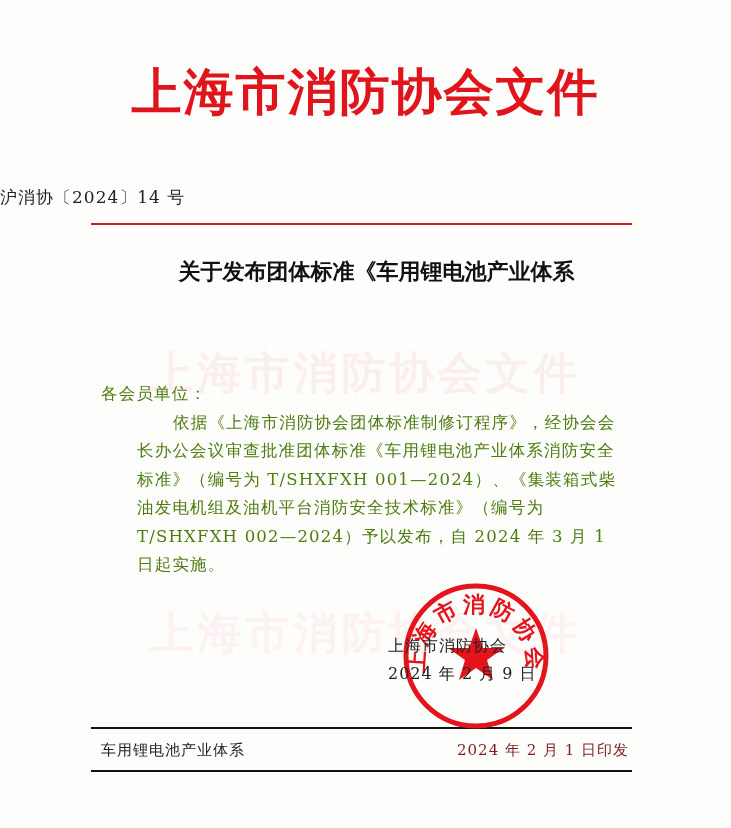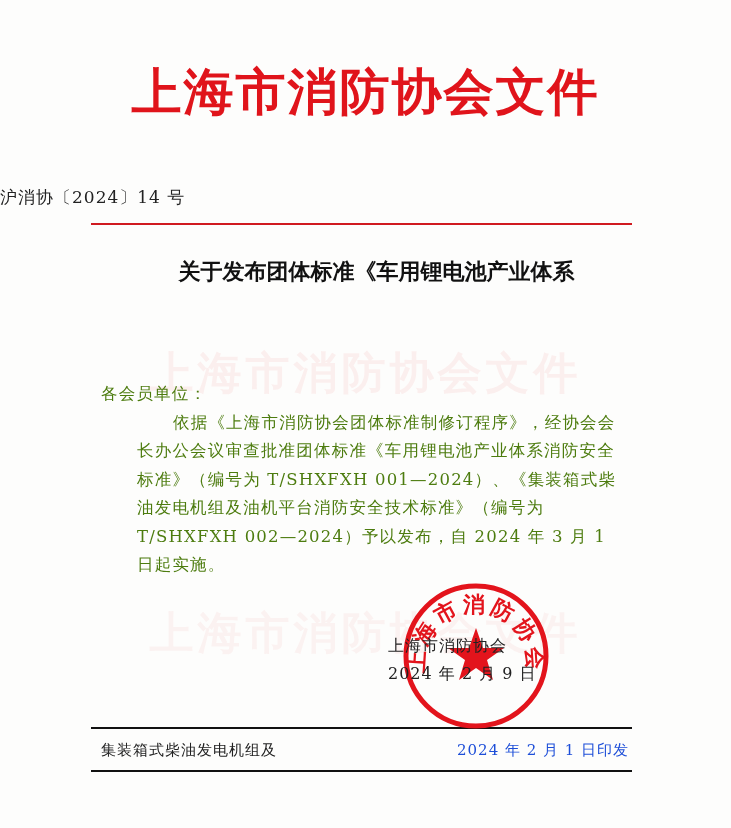--- a/index.html
+++ b/index.html
@@ -77,21 +77,21 @@
       position: absolute; left: 91px; width: 541px; height: 2px; background: #111;
     }
     .rb1 { top: 727px; }
     .rb2 { top: 770px; }
     .footer-left {
       position: absolute; left: 101px; top: 741px;
       font-size: 15px; letter-spacing: 1px; color: #222;
     }
     .footer-right {
       position: absolute; left: 457px; top: 741px;
-      font-size: 15px; letter-spacing: 1px; color: #1d4ed8;
+      font-size: 15px; letter-spacing: 1px; color: #7f1d1d;
     }
   </style>
 </head>
 <body>
 
 <div class="page">
 
   <div class="masthead">上海市消防协会文件</div>
 
   <div class="docno">沪消协〔2024〕14 号</div>
@@ -120,17 +120,17 @@
     </text>
     <polygon fill="#e3141c" points="76,48 83,68 104,68 87,80 93,100 76,88 59,100 65,80 48,68 69,68"></polygon>
   </svg>
 
   <div class="sign">
     <div>上海市消防协会</div>
     <div>2024 年 2 月 9 日</div>
   </div>
 
   <div class="rule-black rb1"></div>
-  <div class="footer-left">集装箱式柴油发电机组及</div>
+  <div class="footer-left">车用锂电池产业体系</div>
   <div class="footer-right">2024 年 2 月 1 日印发</div>
   <div class="rule-black rb2"></div>
 
 </div>
 
 </body></html>

